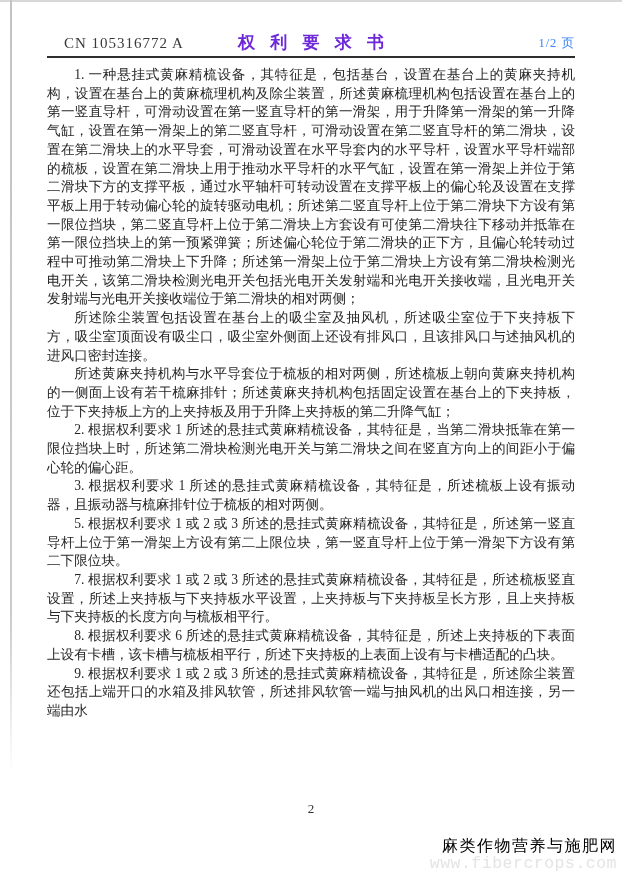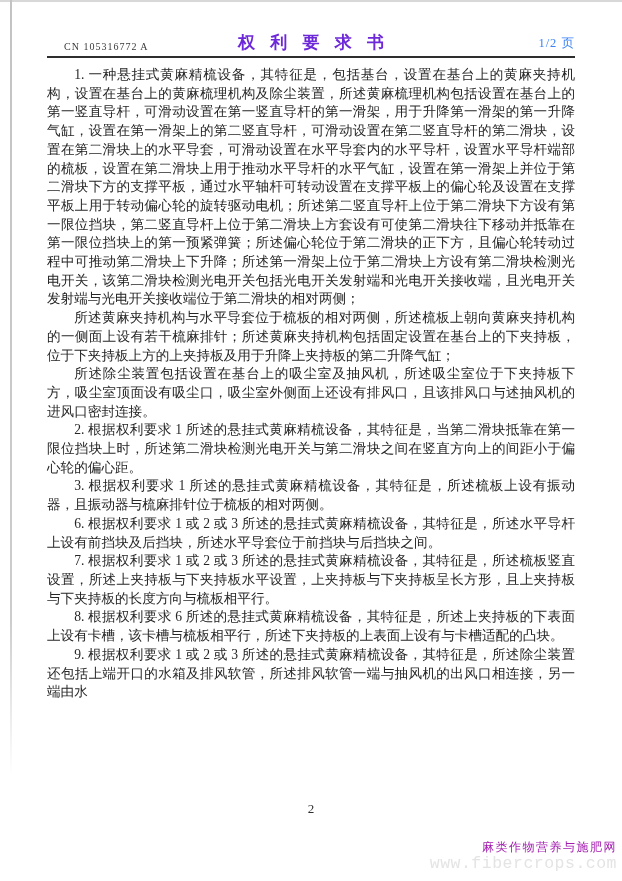--- a/index.html
+++ b/index.html
@@ -17,21 +17,21 @@
   .scan-edge-left {
     position: absolute; left: 10px; top: 0; width: 2px; height: 775px;
     background: linear-gradient(to bottom, #c3c3c3 0%, #cccccc 80%, rgba(255,255,255,0) 100%);
   }
   .page-header {
     position: absolute; left: 47px; top: 34px; width: 528px; height: 24px;
     border-bottom: 2px solid #2e2e2e;
   }
   .patent-number {
     position: absolute; left: 17px; bottom: 4px;
-    font-size: 10px; color: #3a3a3a; letter-spacing: 1px;
+    font-size: 15px; color: #3a3a3a; letter-spacing: 1px;
     white-space: nowrap;
   }
   .doc-title {
     position: absolute; left: 0; right: 0; bottom: 2px;
     text-align: center;
     font-size: 17px; font-weight: bold; color: #6d28d9;
     letter-spacing: 0.9em; margin-right: -0.9em;
     white-space: nowrap;
   }
   .page-indicator {
@@ -55,21 +55,21 @@
     text-align: center;
     font-size: 13px; color: #2e2e2e;
   }
   .watermark {
     position: absolute; right: 5px; bottom: 7px;
     text-align: right; line-height: 1.15;
     user-select: none;
   }
   .wm-name {
     display: block;
-    font-size: 12px; color: #a21caf; letter-spacing: 1.5px;
+    font-size: 16px; color: #000000; letter-spacing: 1.5px;
   }
   .wm-url {
     display: block;
     font-size: 16.5px; color: #e4e4e4; letter-spacing: 0.5px;
     font-family: Liberation Mono, monospace;
   }
 </style>
 </head>
 <body>
 
@@ -77,25 +77,25 @@
 <div class="scan-edge-left"></div>
 
 <div class="page-header">
   <span class="patent-number">CN 105316772 A</span>
   <span class="doc-title">权利要求书</span>
   <span class="page-indicator">1/2 页</span>
 </div>
 
 <div class="claims-section">
   <p>1. 一种悬挂式黄麻精梳设备，其特征是，包括基台，设置在基台上的黄麻夹持机构，设置在基台上的黄麻梳理机构及除尘装置，所述黄麻梳理机构包括设置在基台上的第一竖直导杆，可滑动设置在第一竖直导杆的第一滑架，用于升降第一滑架的第一升降气缸，设置在第一滑架上的第二竖直导杆，可滑动设置在第二竖直导杆的第二滑块，设置在第二滑块上的水平导套，可滑动设置在水平导套内的水平导杆，设置水平导杆端部的梳板，设置在第二滑块上用于推动水平导杆的水平气缸，设置在第一滑架上并位于第二滑块下方的支撑平板，通过水平轴杆可转动设置在支撑平板上的偏心轮及设置在支撑平板上用于转动偏心轮的旋转驱动电机；所述第二竖直导杆上位于第二滑块下方设有第一限位挡块，第二竖直导杆上位于第二滑块上方套设有可使第二滑块往下移动并抵靠在第一限位挡块上的第一预紧弹簧；所述偏心轮位于第二滑块的正下方，且偏心轮转动过程中可推动第二滑块上下升降；所述第一滑架上位于第二滑块上方设有第二滑块检测光电开关，该第二滑块检测光电开关包括光电开关发射端和光电开关接收端，且光电开关发射端与光电开关接收端位于第二滑块的相对两侧；</p>
+  <p>所述除尘装置包括设置在基台上的吸尘室及抽风机，所述吸尘室位于下夹持板下方，吸尘室顶面设有吸尘口，吸尘室外侧面上还设有排风口，且该排风口与述抽风机的进风口密封连接。</p>
   <p>所述黄麻夹持机构与水平导套位于梳板的相对两侧，所述梳板上朝向黄麻夹持机构的一侧面上设有若干梳麻排针；所述黄麻夹持机构包括固定设置在基台上的下夹持板，位于下夹持板上方的上夹持板及用于升降上夹持板的第二升降气缸；</p>
-  <p>所述除尘装置包括设置在基台上的吸尘室及抽风机，所述吸尘室位于下夹持板下方，吸尘室顶面设有吸尘口，吸尘室外侧面上还设有排风口，且该排风口与述抽风机的进风口密封连接。</p>
   <p>2. 根据权利要求 1 所述的悬挂式黄麻精梳设备，其特征是，当第二滑块抵靠在第一限位挡块上时，所述第二滑块检测光电开关与第二滑块之间在竖直方向上的间距小于偏心轮的偏心距。</p>
   <p>3. 根据权利要求 1 所述的悬挂式黄麻精梳设备，其特征是，所述梳板上设有振动器，且振动器与梳麻排针位于梳板的相对两侧。</p>
-  <p>6. 根据权利要求 1 或 2 或 3 所述的悬挂式黄麻精梳设备，其特征是，所述水平导杆上设有前挡块及后挡块，所述水平导套位于前挡块与后挡块之间。</p>
+  <p>5. 根据权利要求 1 或 2 或 3 所述的悬挂式黄麻精梳设备，其特征是，所述第一竖直导杆上位于第一滑架上方设有第二上限位块，第一竖直导杆上位于第一滑架下方设有第二下限位块。</p>
   <p>7. 根据权利要求 1 或 2 或 3 所述的悬挂式黄麻精梳设备，其特征是，所述梳板竖直设置，所述上夹持板与下夹持板水平设置，上夹持板与下夹持板呈长方形，且上夹持板与下夹持板的长度方向与梳板相平行。</p>
   <p>8. 根据权利要求 6 所述的悬挂式黄麻精梳设备，其特征是，所述上夹持板的下表面上设有卡槽，该卡槽与梳板相平行，所述下夹持板的上表面上设有与卡槽适配的凸块。</p>
   <p>9. 根据权利要求 1 或 2 或 3 所述的悬挂式黄麻精梳设备，其特征是，所述除尘装置还包括上端开口的水箱及排风软管，所述排风软管一端与抽风机的出风口相连接，另一端由水</p>
 </div>
 
 <div class="page-number">2</div>
 
 <div class="watermark">
   <span class="wm-name">麻类作物营养与施肥网</span>
   <span class="wm-url">www.fibercrops.com</span>

